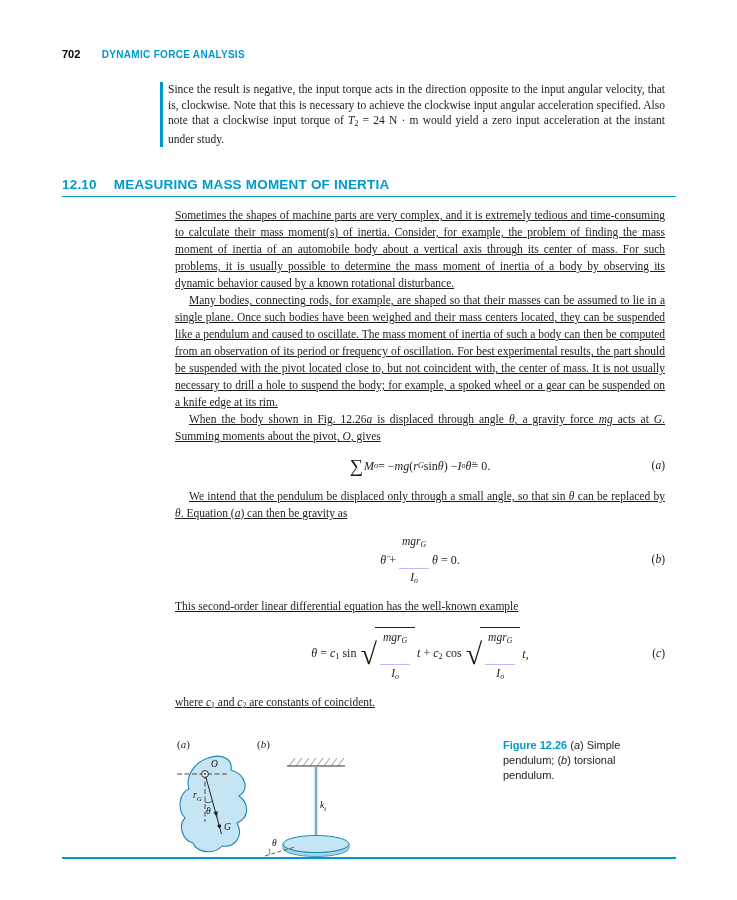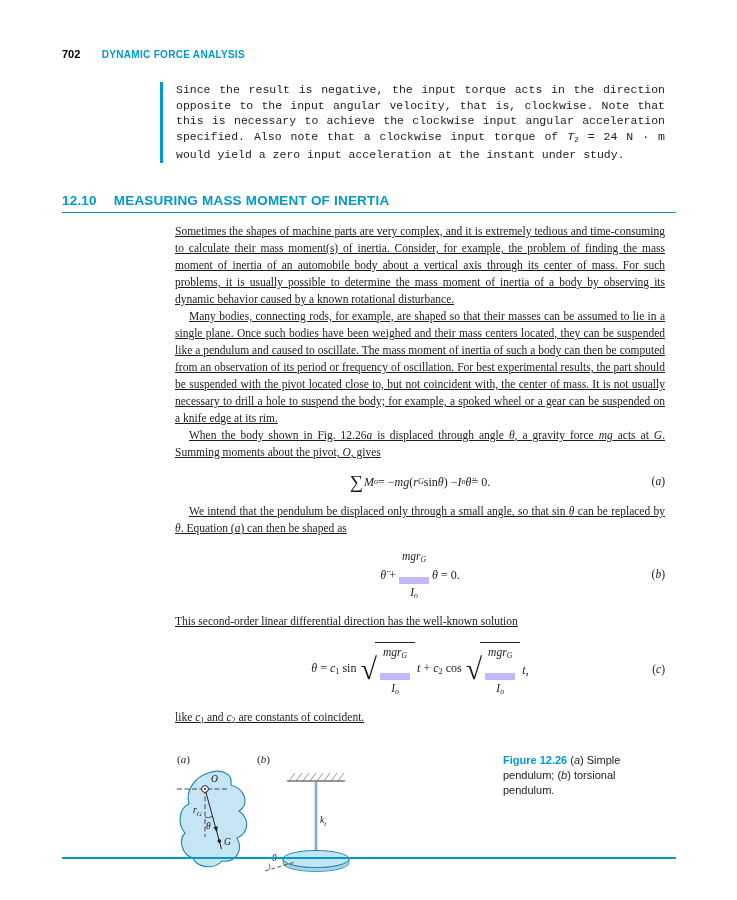--- a/index.html
+++ b/index.html
@@ -9,43 +9,43 @@
     position:relative; width:737px; height:900px; margin:0 auto;
     background:#fff; overflow:hidden; color:var(--ink);
     font-family:"Liberation Serif", serif;
   }
   
   .running-header { position:absolute; top:44px; left:62px; font-family:"Liberation Sans",sans-serif; font-weight:700; }
   .page-number { font-size:11px; color:#000; margin-right:17px; }
   .running-title { font-size:10px; color:var(--accent); letter-spacing:0.3px; }
   
   .quote {
-    margin:82px 72px 0 160px; border-left:3px solid var(--accent); padding-left:13px;
-    font-size:11.5px; line-height:15.5px; text-align:justify;font-family:Liberation Mono, monospace;
+    margin:82px 72px 0 160px; border-left:3px solid var(--accent); padding-left:5px;
+    font-size:11.5px; line-height:15.5px; text-align:justify;
   }
   
   .section-heading { margin:30px 62px 0; font-family:"Liberation Sans",sans-serif; color:var(--accent); font-size:13.5px; font-weight:700; letter-spacing:0.2px; }
   .section-number { margin-right:13px; }
   .heading-rule { margin:4px 61px 0 62px; border-top:1.5px solid var(--accent); }
   
   .body-col { margin:10px 0 0 175px; width:490px; font-size:11.5px; }
   .body-col p { text-align:justify; line-height:17px;text-decoration:underline; }
   .indent { text-indent:14px; }
   
   .seg-n { }
   .seg-i { font-style:italic; }
   .seg-sub { font-size:0.68em; vertical-align:-0.28em; }
   .seg-isub { font-style:italic; font-size:0.68em; vertical-align:-0.28em; }
   .seg-big { font-size:1.55em; font-style:normal; vertical-align:-0.14em; margin-right:1px; }
   
   .equation { position:relative; text-align:center; font-size:12px; margin:12px 0; line-height:1; }
   .eq-body { display:inline-flex; align-items:center; }
   .eq-label { position:absolute; right:0; top:50%; transform:translateY(-50%); font-size:11.5px; }
   .frac { display:inline-flex; flex-direction:column; align-items:center; margin:0 3px; font-size:11.5px; line-height:1.25; }
-  .frac .num { border-bottom:7px solid #c4b5fd; padding:0 3px 12px; }
+  .frac .num { border-bottom:1px solid #c4b5fd; padding:0 3px 18px; }
   .frac .den { padding-top:1px;text-align:right; }
   .sqrt { display:inline-flex; align-items:center; margin:0 2px 0 4px; }
   .rad-sign { font-size:30px; line-height:0.9; margin-right:-2px; transform:translateY(-1px); }
   .radicand { border-top:1.2px solid #222; padding:2px 2px 0; }
   
   .figure-row { display:flex; align-items:flex-start; margin-top:24px; }
   .subfig-label { font-size:11px; line-height:13px; margin:0 0 1px 2px; }
   .subfig-b { margin-left:0px; }
   .caption { margin-left:auto; width:162px; font-family:"Liberation Sans",sans-serif; font-size:11px; line-height:15px; color:#222; }
   .caption-label { color:var(--accent); font-weight:700; }
@@ -93,35 +93,35 @@
           <span class="seg-i">θ</span>
           <span class="seg-n">) − </span>
           <span class="seg-i">I</span>
           <span class="seg-isub">o</span>
           <span class="seg-i">θ̈</span>
           <span class="seg-n"> = 0.</span>
         </span>
       <span class="eq-label"><span class="seg-n">(</span><span class="seg-i">a</span><span class="seg-n">)</span></span>
     </div>
 
-    <p class="indent"><span class="seg-n">We intend that the pendulum be displaced only through a small angle, so that sin </span><span class="seg-i">θ</span><span class="seg-n"> can be replaced by </span><span class="seg-i">θ</span><span class="seg-n">. Equation (</span><span class="seg-i">a</span><span class="seg-n">) can then be shaped as</span></p>
+    <p class="indent"><span class="seg-n">We intend that the pendulum be displaced only through a small angle, so that sin </span><span class="seg-i">θ</span><span class="seg-n"> can be replaced by </span><span class="seg-i">θ</span><span class="seg-n">. Equation (</span><span class="seg-i">a</span><span class="seg-n">) can then be gravity as</span></p>
 
     <div class="equation">
       <span class="eq-body">
         <span><span class="seg-i">θ̈</span><span class="seg-n"> + </span></span>
         <span class="frac">
           <span class="num"><span class="seg-i">mgr</span><span class="seg-isub">G</span></span>
           <span class="den"><span class="seg-i">I</span><span class="seg-isub">o</span></span>
         </span>
         <span><span class="seg-i">θ</span><span class="seg-n"> = 0.</span></span>
       </span>
       <span class="eq-label"><span class="seg-n">(</span><span class="seg-i">b</span><span class="seg-n">)</span></span>
     </div>
 
-    <p>This second-order linear differential direction has the well-known solution</p>
+    <p>This second-order linear differential equation has the well-known example</p>
 
     <div class="equation">
       <span class="eq-body">
         <span><span class="seg-i">θ</span><span class="seg-n"> = </span><span class="seg-i">c</span><span class="seg-sub">1</span><span class="seg-n"> sin</span></span>
         <span class="sqrt">
           <span class="rad-sign">√</span>
           <span class="radicand">
             <span class="frac">
               <span class="num"><span class="seg-i">mgr</span><span class="seg-isub">G</span></span>
               <span class="den"><span class="seg-i">I</span><span class="seg-isub">o</span></span>
@@ -136,21 +136,21 @@
               <span class="num"><span class="seg-i">mgr</span><span class="seg-isub">G</span></span>
               <span class="den"><span class="seg-i">I</span><span class="seg-isub">o</span></span>
             </span>
           </span>
         </span>
         <span><span class="seg-i">t</span><span class="seg-n">,</span></span>
       </span>
       <span class="eq-label"><span class="seg-n">(</span><span class="seg-i">c</span><span class="seg-n">)</span></span>
     </div>
 
-    <p><span class="seg-n">like </span><span class="seg-i">c</span><span class="seg-sub">1</span><span class="seg-n"> and </span><span class="seg-i">c</span><span class="seg-sub">2</span><span class="seg-n"> are constants of coincident.</span></p>
+    <p><span class="seg-n">where </span><span class="seg-i">c</span><span class="seg-sub">1</span><span class="seg-n"> and </span><span class="seg-i">c</span><span class="seg-sub">2</span><span class="seg-n"> are constants of coincident.</span></p>
 
     <div class="figure-row">
 
       <div class="subfig">
         <div class="subfig-label"><span class="seg-n">(</span><span class="seg-i">a</span><span class="seg-n">)</span></div>
         <svg width="80" height="106" viewBox="0 0 80 106">
           <path d="M 33,6 C 47,1 58,7 56,18 C 70,22 75,37 64,44 C 75,52 74,66 62,71 C 69,84 60,96 47,94 C 39,103 22,101 18,91 C 7,88 3,73 10,66 C 2,57 4,41 14,37 C 10,24 20,10 33,6 Z" fill="#c6e5f4" stroke="#1f85ad" stroke-width="1.1"></path>
           <line x1="2" y1="22" x2="54" y2="22" stroke="#333" stroke-width="0.9" stroke-dasharray="5 2.5"></line>
           <line x1="30" y1="22" x2="30" y2="70" stroke="#333" stroke-width="0.9" stroke-dasharray="5 2.5"></line>
           <line x1="30" y1="22" x2="46.5" y2="82" stroke="#222" stroke-width="1"></line>

